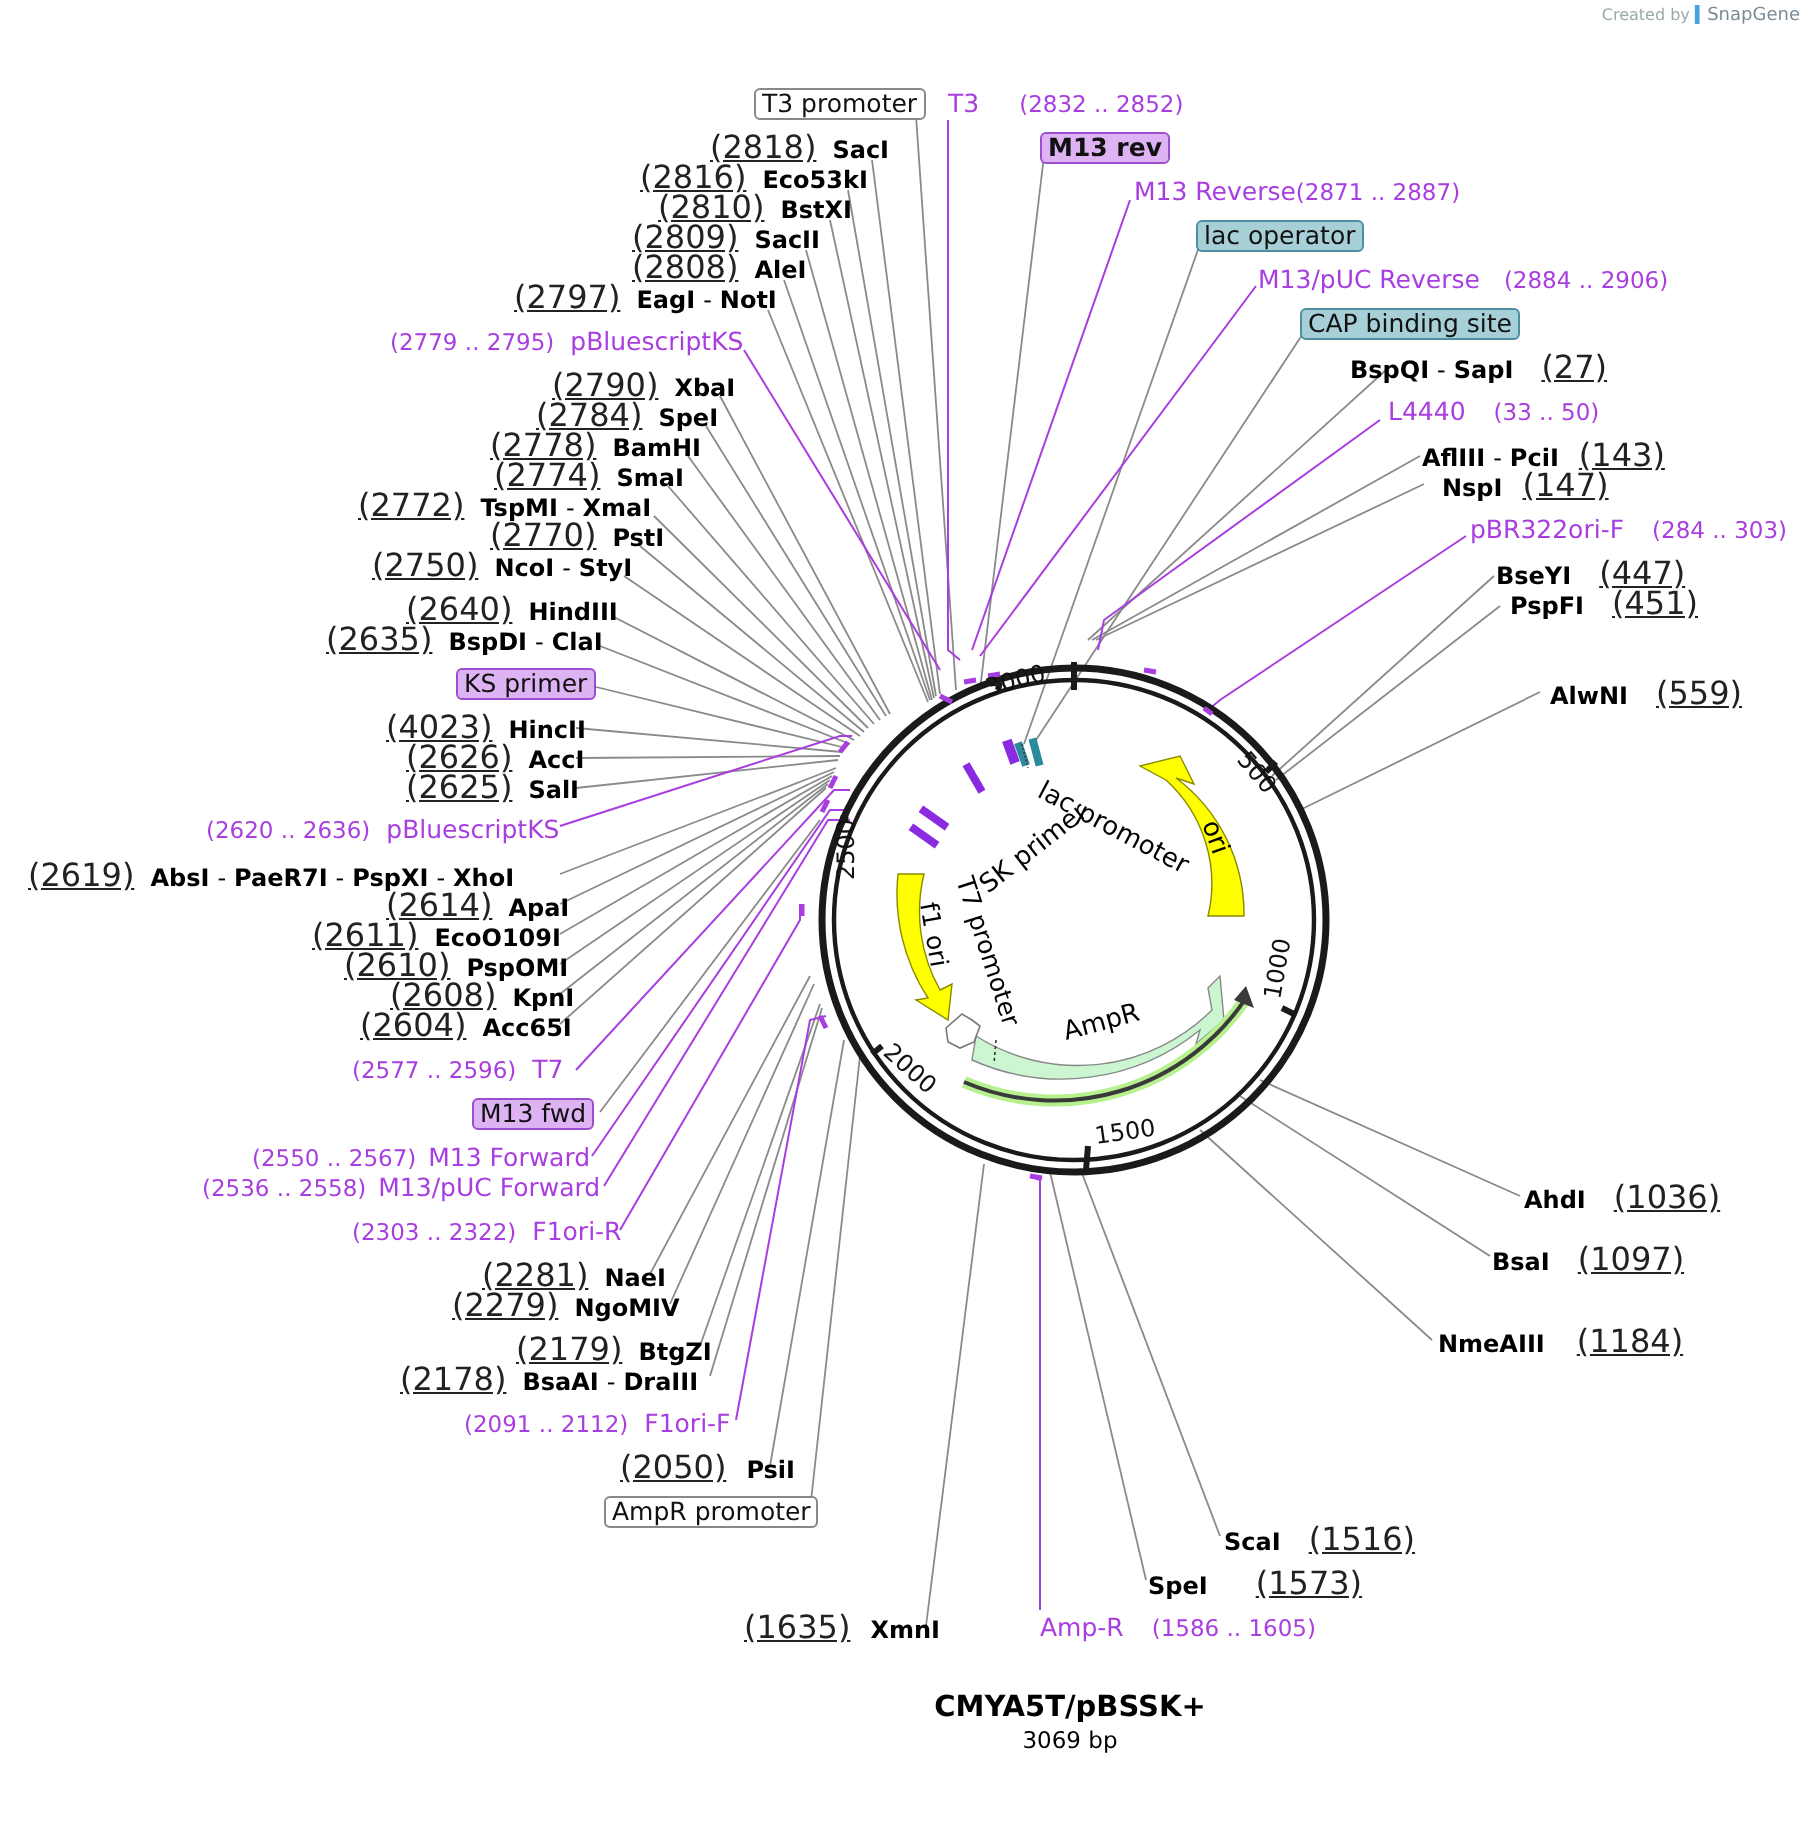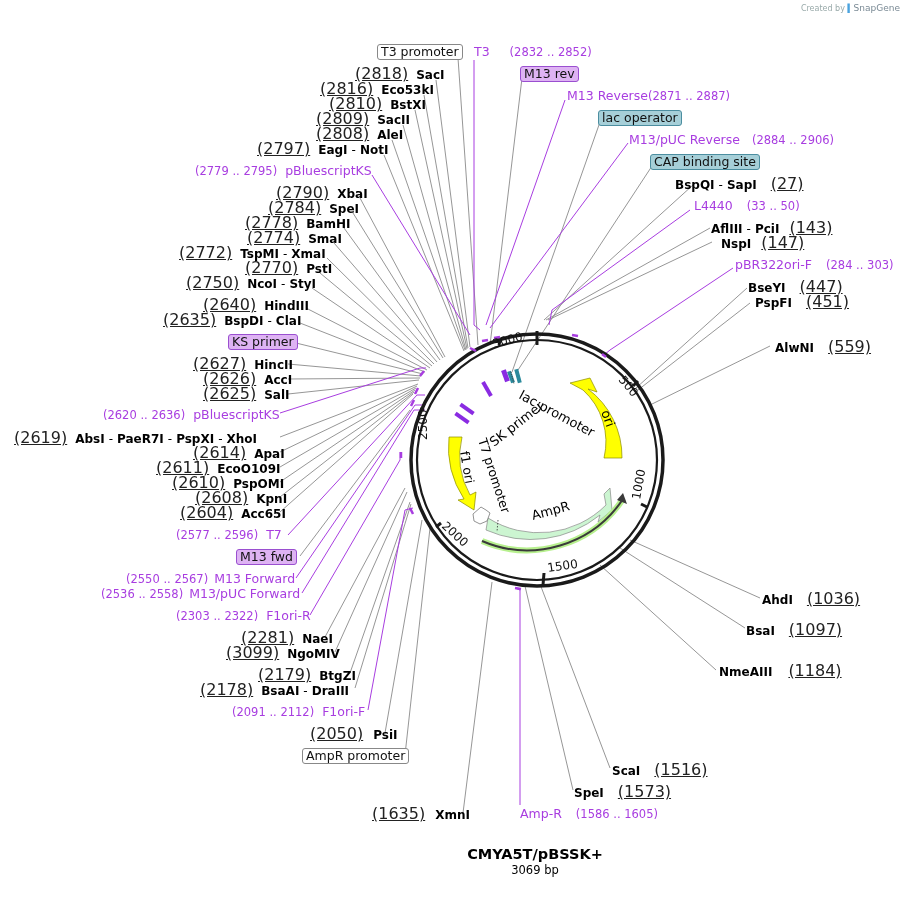--- a/index.html
+++ b/index.html
@@ -158,66 +158,66 @@
     <rect x="485" y="381" width="4" height="16" fill="#8a2be2" transform="rotate(-30 487 389)"></rect>
     <rect x="465" y="401" width="4" height="16" fill="#8a2be2" transform="rotate(-55 467 409)"></rect>
     <rect x="460" y="410" width="4" height="16" fill="#8a2be2" transform="rotate(-55 462 418)"></rect>
   </g>
 </svg>
 
 <div class="credit"><span>Created by</span> <span style="color:#4aa3df;">▍</span><b>SnapGene</b></div>
 
 <div class="box" style="left:377px;top:44px;">T3 promoter</div>
 <div class="lbl prim" style="left:474px;top:45px;"><span>T3</span><span class="primpos" style="margin-left:20px">(2832 .. 2852)</span></div>
-<div class="box purple" style="left:520px;top:66px;">M13 rev</div>
+<div class="box purple" style="left:520px;top:66px;font-weight:bold;">M13 rev</div>
 <div class="lbl prim" style="left:567px;top:89px;"><span>M13 Reverse</span><span class="primpos" style="margin-left:0">(2871 .. 2887)</span></div>
 <div class="box teal" style="left:598px;top:110px;">lac operator</div>
 <div class="lbl prim" style="left:629px;top:133px;"><span>M13/pUC Reverse</span><span class="primpos" style="margin-left:12px">(2884 .. 2906)</span></div>
 <div class="box teal" style="left:650px;top:154px;">CAP binding site</div>
 
 <div class="lbl" style="left:675px;top:177px;"><span class="enz">BspQI</span><span class="sep">-</span><span class="enz">SapI</span><span class="pos" style="margin-left:14px">(27)</span></div>
 <div class="lbl prim" style="left:694px;top:199px;"><span>L4440</span><span class="primpos" style="margin-left:14px">(33 .. 50)</span></div>
 <div class="lbl" style="left:711px;top:221px;"><span class="enz">AflIII</span><span class="sep">-</span><span class="enz">PciI</span><span class="pos" style="margin-left:10px">(143)</span></div>
 <div class="lbl" style="left:721px;top:236px;"><span class="enz">NspI</span><span class="pos" style="margin-left:10px">(147)</span></div>
 <div class="lbl prim" style="left:735px;top:258px;"><span>pBR322ori-F</span><span class="primpos" style="margin-left:14px">(284 .. 303)</span></div>
 <div class="lbl" style="left:748px;top:280px;"><span class="enz">BseYI</span><span class="pos" style="margin-left:14px">(447)</span></div>
 <div class="lbl" style="left:755px;top:295px;"><span class="enz">PspFI</span><span class="pos" style="margin-left:14px">(451)</span></div>
 <div class="lbl" style="left:775px;top:340px;"><span class="enz">AlwNI</span><span class="pos" style="margin-left:14px">(559)</span></div>
 <div class="lbl" style="left:762px;top:592px;"><span class="enz">AhdI</span><span class="pos" style="margin-left:14px">(1036)</span></div>
 <div class="lbl" style="left:746px;top:623px;"><span class="enz">BsaI</span><span class="pos" style="margin-left:14px">(1097)</span></div>
 <div class="lbl" style="left:719px;top:664px;"><span class="enz">NmeAIII</span><span class="pos" style="margin-left:16px">(1184)</span></div>
 
 <div class="lbl" style="left:612px;top:763px;"><span class="enz">ScaI</span><span class="pos" style="margin-left:14px">(1516)</span></div>
-<div class="lbl" style="left:574px;top:785px;"><span class="enz">SpeI</span><span class="pos" style="margin-left:14px">(1573)</span></div>
+<div class="lbl" style="left:574px;top:785px;"><span class="enz">SpeI</span><span class="pos" style="margin-left:24px">(1573)</span></div>
 <div class="lbl prim" style="left:520px;top:807px;"><span>Amp-R</span><span class="primpos" style="margin-left:14px">(1586 .. 1605)</span></div>
 <div class="lbl" style="left:372px;top:807px;"><span class="pos">(1635)</span><span class="enz" style="margin-left:10px">XmnI</span></div>
 
 <div class="box" style="left:302px;top:748px;">AmpR promoter</div>
 <div class="lbl" style="left:310px;top:727px;"><span class="pos">(2050)</span><span class="enz" style="margin-left:10px">PsiI</span></div>
 <div class="lbl prim" style="left:232px;top:705px;"><span class="primpos">(2091 .. 2112)</span><span style="margin-left:8px">F1ori-F</span></div>
 <div class="lbl" style="left:200px;top:683px;"><span class="pos">(2178)</span><span class="enz" style="margin-left:8px">BsaAI</span><span class="sep">-</span><span class="enz">DraIII</span></div>
 <div class="lbl" style="left:258px;top:668px;"><span class="pos">(2179)</span><span class="enz" style="margin-left:8px">BtgZI</span></div>
-<div class="lbl" style="left:226px;top:646px;"><span class="pos">(3099)</span><span class="enz" style="margin-left:8px">NgoMIV</span></div>
+<div class="lbl" style="left:226px;top:646px;"><span class="pos">(2279)</span><span class="enz" style="margin-left:8px">NgoMIV</span></div>
 <div class="lbl" style="left:241px;top:631px;"><span class="pos">(2281)</span><span class="enz" style="margin-left:8px">NaeI</span></div>
 <div class="lbl prim" style="left:176px;top:609px;"><span class="primpos">(2303 .. 2322)</span><span style="margin-left:8px">F1ori-R</span></div>
 <div class="lbl prim" style="left:101px;top:587px;"><span class="primpos">(2536 .. 2558)</span><span style="margin-left:6px">M13/pUC Forward</span></div>
 <div class="lbl prim" style="left:126px;top:572px;"><span class="primpos">(2550 .. 2567)</span><span style="margin-left:6px">M13 Forward</span></div>
 <div class="box purple" style="left:236px;top:549px;">M13 fwd</div>
 <div class="lbl prim" style="left:176px;top:528px;"><span class="primpos">(2577 .. 2596)</span><span style="margin-left:8px">T7</span></div>
 <div class="lbl" style="left:180px;top:506px;"><span class="pos">(2604)</span><span class="enz" style="margin-left:8px">Acc65I</span></div>
 <div class="lbl" style="left:195px;top:491px;"><span class="pos">(2608)</span><span class="enz" style="margin-left:8px">KpnI</span></div>
 <div class="lbl" style="left:172px;top:476px;"><span class="pos">(2610)</span><span class="enz" style="margin-left:8px">PspOMI</span></div>
 <div class="lbl" style="left:156px;top:461px;"><span class="pos">(2611)</span><span class="enz" style="margin-left:8px">EcoO109I</span></div>
 <div class="lbl" style="left:193px;top:446px;"><span class="pos">(2614)</span><span class="enz" style="margin-left:8px">ApaI</span></div>
 <div class="lbl" style="left:14px;top:431px;"><span class="pos">(2619)</span><span class="enz" style="margin-left:8px">AbsI</span><span class="sep">-</span><span class="enz">PaeR7I</span><span class="sep">-</span><span class="enz">PspXI</span><span class="sep">-</span><span class="enz">XhoI</span></div>
 <div class="lbl prim" style="left:103px;top:408px;"><span class="primpos">(2620 .. 2636)</span><span style="margin-left:8px">pBluescriptKS</span></div>
 
 <div class="lbl" style="left:203px;top:387px;"><span class="pos">(2625)</span><span class="enz" style="margin-left:8px">SalI</span></div>
 <div class="lbl" style="left:203px;top:372px;"><span class="pos">(2626)</span><span class="enz" style="margin-left:8px">AccI</span></div>
-<div class="lbl" style="left:193px;top:357px;"><span class="pos">(2627)</span><span class="enz" style="margin-left:8px">HincII</span></div>
+<div class="lbl" style="left:193px;top:357px;"><span class="pos">(4023)</span><span class="enz" style="margin-left:8px">HincII</span></div>
 <div class="box purple" style="left:228px;top:334px;">KS primer</div>
 <div class="lbl" style="left:163px;top:313px;"><span class="pos">(2635)</span><span class="enz" style="margin-left:8px">BspDI</span><span class="sep">-</span><span class="enz">ClaI</span></div>
 <div class="lbl" style="left:203px;top:298px;"><span class="pos">(2640)</span><span class="enz" style="margin-left:8px">HindIII</span></div>
 <div class="lbl" style="left:186px;top:276px;"><span class="pos">(2750)</span><span class="enz" style="margin-left:8px">NcoI</span><span class="sep">-</span><span class="enz">StyI</span></div>
 <div class="lbl" style="left:245px;top:261px;"><span class="pos">(2770)</span><span class="enz" style="margin-left:8px">PstI</span></div>
 <div class="lbl" style="left:179px;top:246px;"><span class="pos">(2772)</span><span class="enz" style="margin-left:8px">TspMI</span><span class="sep">-</span><span class="enz">XmaI</span></div>
 <div class="lbl" style="left:247px;top:231px;"><span class="pos">(2774)</span><span class="enz" style="margin-left:8px">SmaI</span></div>
 <div class="lbl" style="left:245px;top:216px;"><span class="pos">(2778)</span><span class="enz" style="margin-left:8px">BamHI</span></div>
 <div class="lbl" style="left:268px;top:201px;"><span class="pos">(2784)</span><span class="enz" style="margin-left:8px">SpeI</span></div>
 <div class="lbl" style="left:276px;top:186px;"><span class="pos">(2790)</span><span class="enz" style="margin-left:8px">XbaI</span></div>

